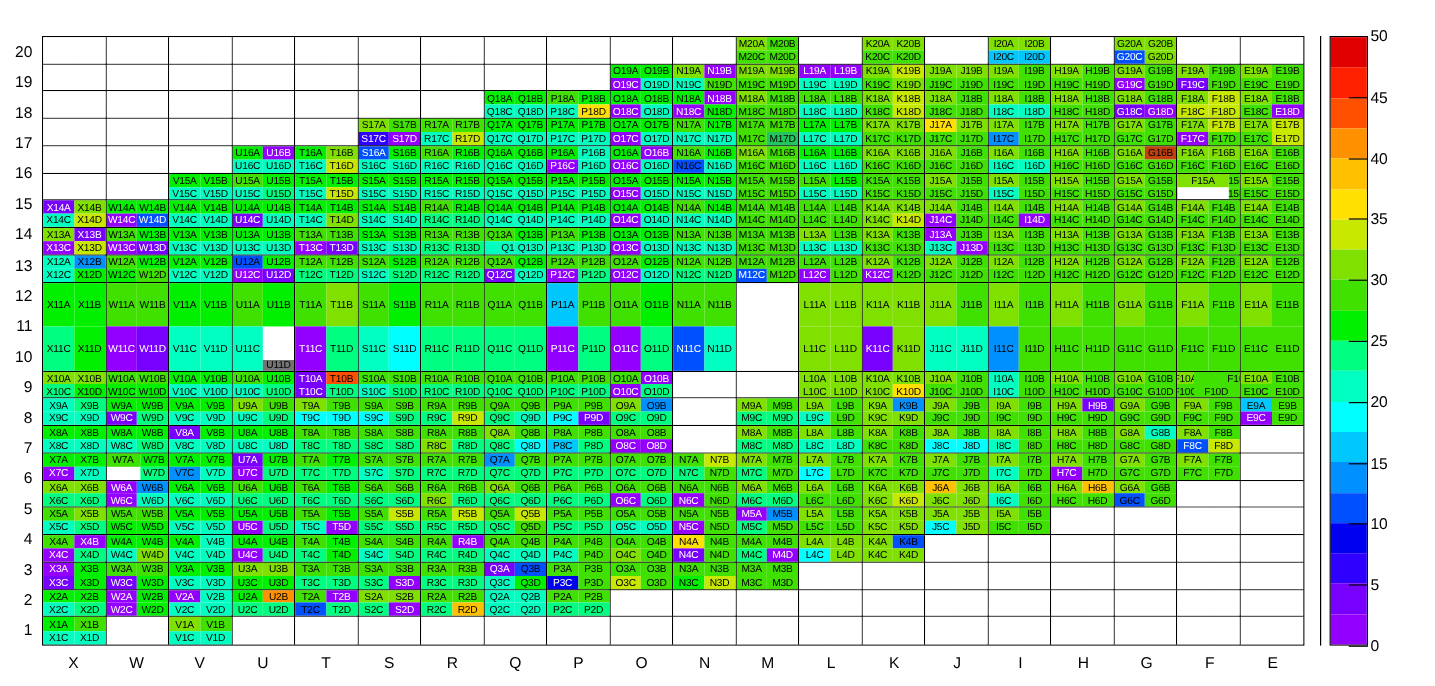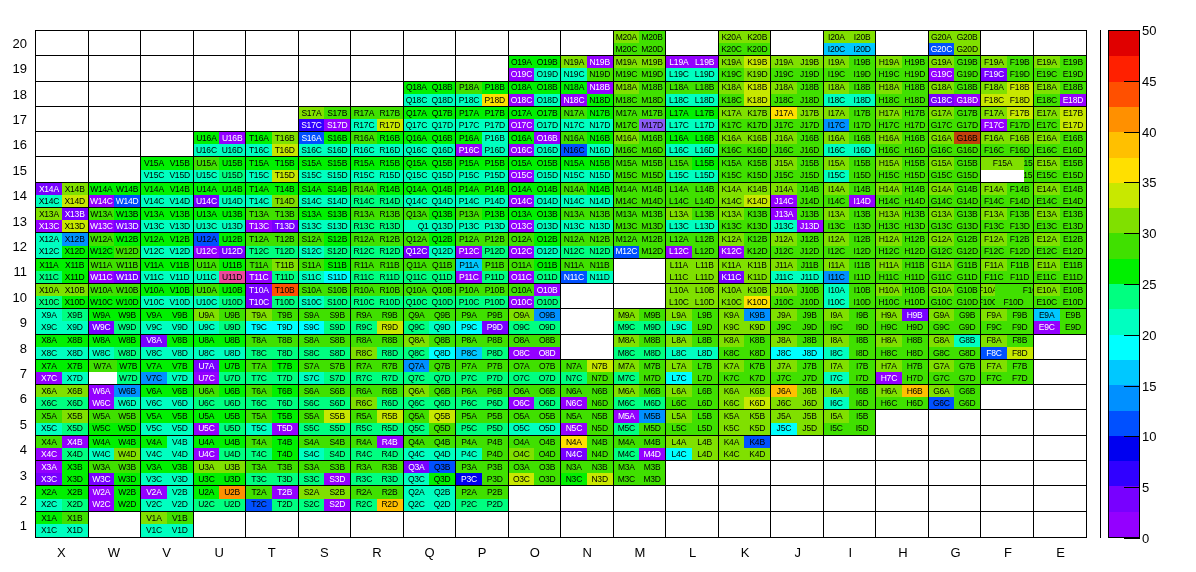--- a/index.html
+++ b/index.html
@@ -483,21 +483,21 @@
         <div class="cell">
           <div class="sub" style="background: rgb(64, 224, 0); color: rgb(0, 0, 0);">N17A</div>
           <div class="sub" style="background: rgb(0, 240, 0); color: rgb(0, 0, 0);">N17B</div>
           <div class="sub" style="background: rgb(0, 255, 192); color: rgb(0, 0, 0);">N17C</div>
           <div class="sub" style="background: rgb(0, 255, 192); color: rgb(0, 0, 0);">N17D</div>
         </div>
         <div class="cell">
           <div class="sub" style="background: rgb(64, 224, 0); color: rgb(0, 0, 0);">M17A</div>
           <div class="sub" style="background: rgb(64, 224, 0); color: rgb(0, 0, 0);">M17B</div>
           <div class="sub" style="background: rgb(64, 224, 0); color: rgb(0, 0, 0);">M17C</div>
-          <div class="sub" style="background: #8b5cf6; color: rgb(0, 0, 0);">M17D</div>
+          <div class="sub" style="background: #22c55e; color: rgb(0, 0, 0);">M17D</div>
         </div>
         <div class="cell">
           <div class="sub" style="background: rgb(0, 240, 0); color: rgb(0, 0, 0);">L17A</div>
           <div class="sub" style="background: rgb(0, 240, 0); color: rgb(0, 0, 0);">L17B</div>
           <div class="sub" style="background: rgb(0, 255, 192); color: rgb(0, 0, 0);">L17C</div>
           <div class="sub" style="background: rgb(0, 255, 192); color: rgb(0, 0, 0);">L17D</div>
         </div>
         <div class="cell">
           <div class="sub" style="background: rgb(128, 224, 0); color: rgb(0, 0, 0);">K17A</div>
           <div class="sub" style="background: rgb(128, 224, 0); color: rgb(0, 0, 0);">K17B</div>
@@ -1155,21 +1155,21 @@
         <div class="cell">
           <div class="sub" style="background: rgb(0, 240, 0); color: rgb(0, 0, 0);">V11A</div>
           <div class="sub" style="background: rgb(0, 240, 0); color: rgb(0, 0, 0);">V11B</div>
           <div class="sub" style="background: rgb(0, 255, 192); color: rgb(0, 0, 0);">V11C</div>
           <div class="sub" style="background: rgb(0, 255, 192); color: rgb(0, 0, 0);">V11D</div>
         </div>
         <div class="cell">
           <div class="sub" style="background: rgb(64, 224, 0); color: rgb(0, 0, 0);">U11A</div>
           <div class="sub" style="background: rgb(0, 240, 0); color: rgb(0, 0, 0);">U11B</div>
           <div class="sub" style="background: rgb(0, 255, 192); color: rgb(0, 0, 0);">U11C</div>
-          <div class="sub" style="background: #ec4899; color: rgb(0, 0, 0);">U11D</div>
+          <div class="sub" style="background: #737373; color: rgb(0, 0, 0); margin-top: 28px;">U11D</div>
         </div>
         <div class="cell">
           <div class="sub" style="background: rgb(64, 224, 0); color: rgb(0, 0, 0);">T11A</div>
           <div class="sub" style="background: rgb(128, 224, 0); color: rgb(0, 0, 0);">T11B</div>
           <div class="sub" style="background: rgb(148, 0, 255); color: rgb(255, 255, 255);">T11C</div>
           <div class="sub" style="background: rgb(0, 255, 128); color: rgb(0, 0, 0);">T11D</div>
         </div>
         <div class="cell">
           <div class="sub" style="background: rgb(64, 224, 0); color: rgb(0, 0, 0);">S11A</div>
           <div class="sub" style="background: rgb(0, 240, 0); color: rgb(0, 0, 0);">S11B</div>

